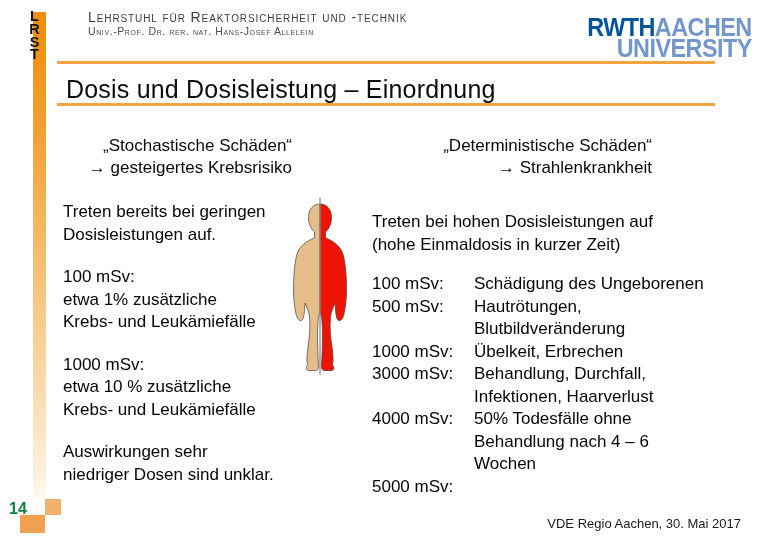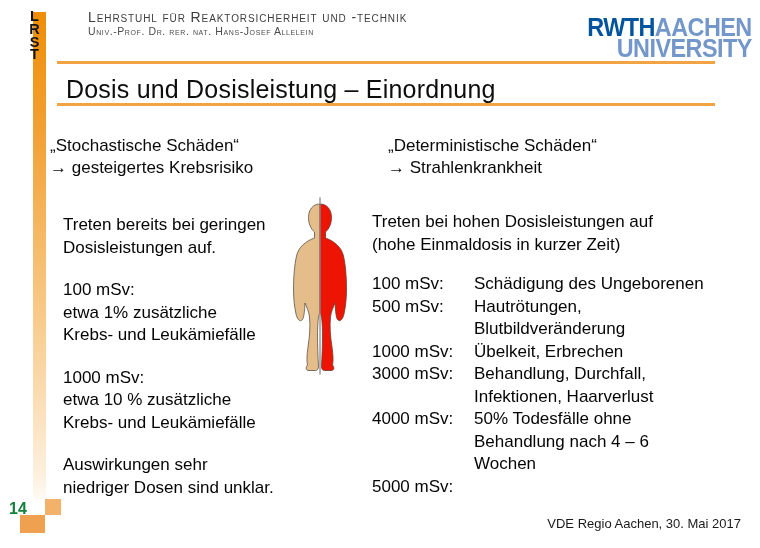--- a/index.html
+++ b/index.html
@@ -24,26 +24,26 @@
   .rwth .b{color:#00549e;}
   .rwth .l{color:#7497cb;}
   
   .rule{position:absolute;left:57px;width:658px;height:2.5px;background:#f2a444;}
   .rule-top{top:61px;}
   .rule-bottom{top:103px;}
   
   .title{position:absolute;left:62px;top:71px;margin:4px;font-size:25px;font-weight:normal;
     color:#0d0d0d;letter-spacing:0.2px;white-space:nowrap;}
   
-  .col-head{position:absolute;top:135px;text-align:left;font-size:17px;line-height:22px;}
+  .col-head{position:absolute;top:135px;text-align:right;font-size:17px;line-height:22px;}
   .col-head.left{left:50px;width:242px;}
   .col-head.right{left:388px;width:264px;}
   
   .body-text{font-size:17px;line-height:22.5px;color:#050505;}
-  .left-body{position:absolute;left:63px;top:194px;width:235px;}
+  .left-body{position:absolute;left:63px;top:181px;width:235px;}
   .left-body .para{margin:0 0 20px 0;}
   .right-body{position:absolute;left:372px;top:195px;width:390px;}
   .right-body .intro{margin:0 0 16px 0;}
   .dose-table{display:grid;grid-template-columns:102px 1fr;}
   .dose-table .dose{white-space:nowrap;}
   
   .figure-wrap{position:absolute;left:280px;top:196px;width:80px;height:180px;}
   
   .pagenum{position:absolute;left:9px;top:500px;font-size:16px;font-weight:bold;color:#15803d;}
   .sq-mid{position:absolute;left:45px;top:499px;width:16px;height:16px;background:#f3b26a;}

